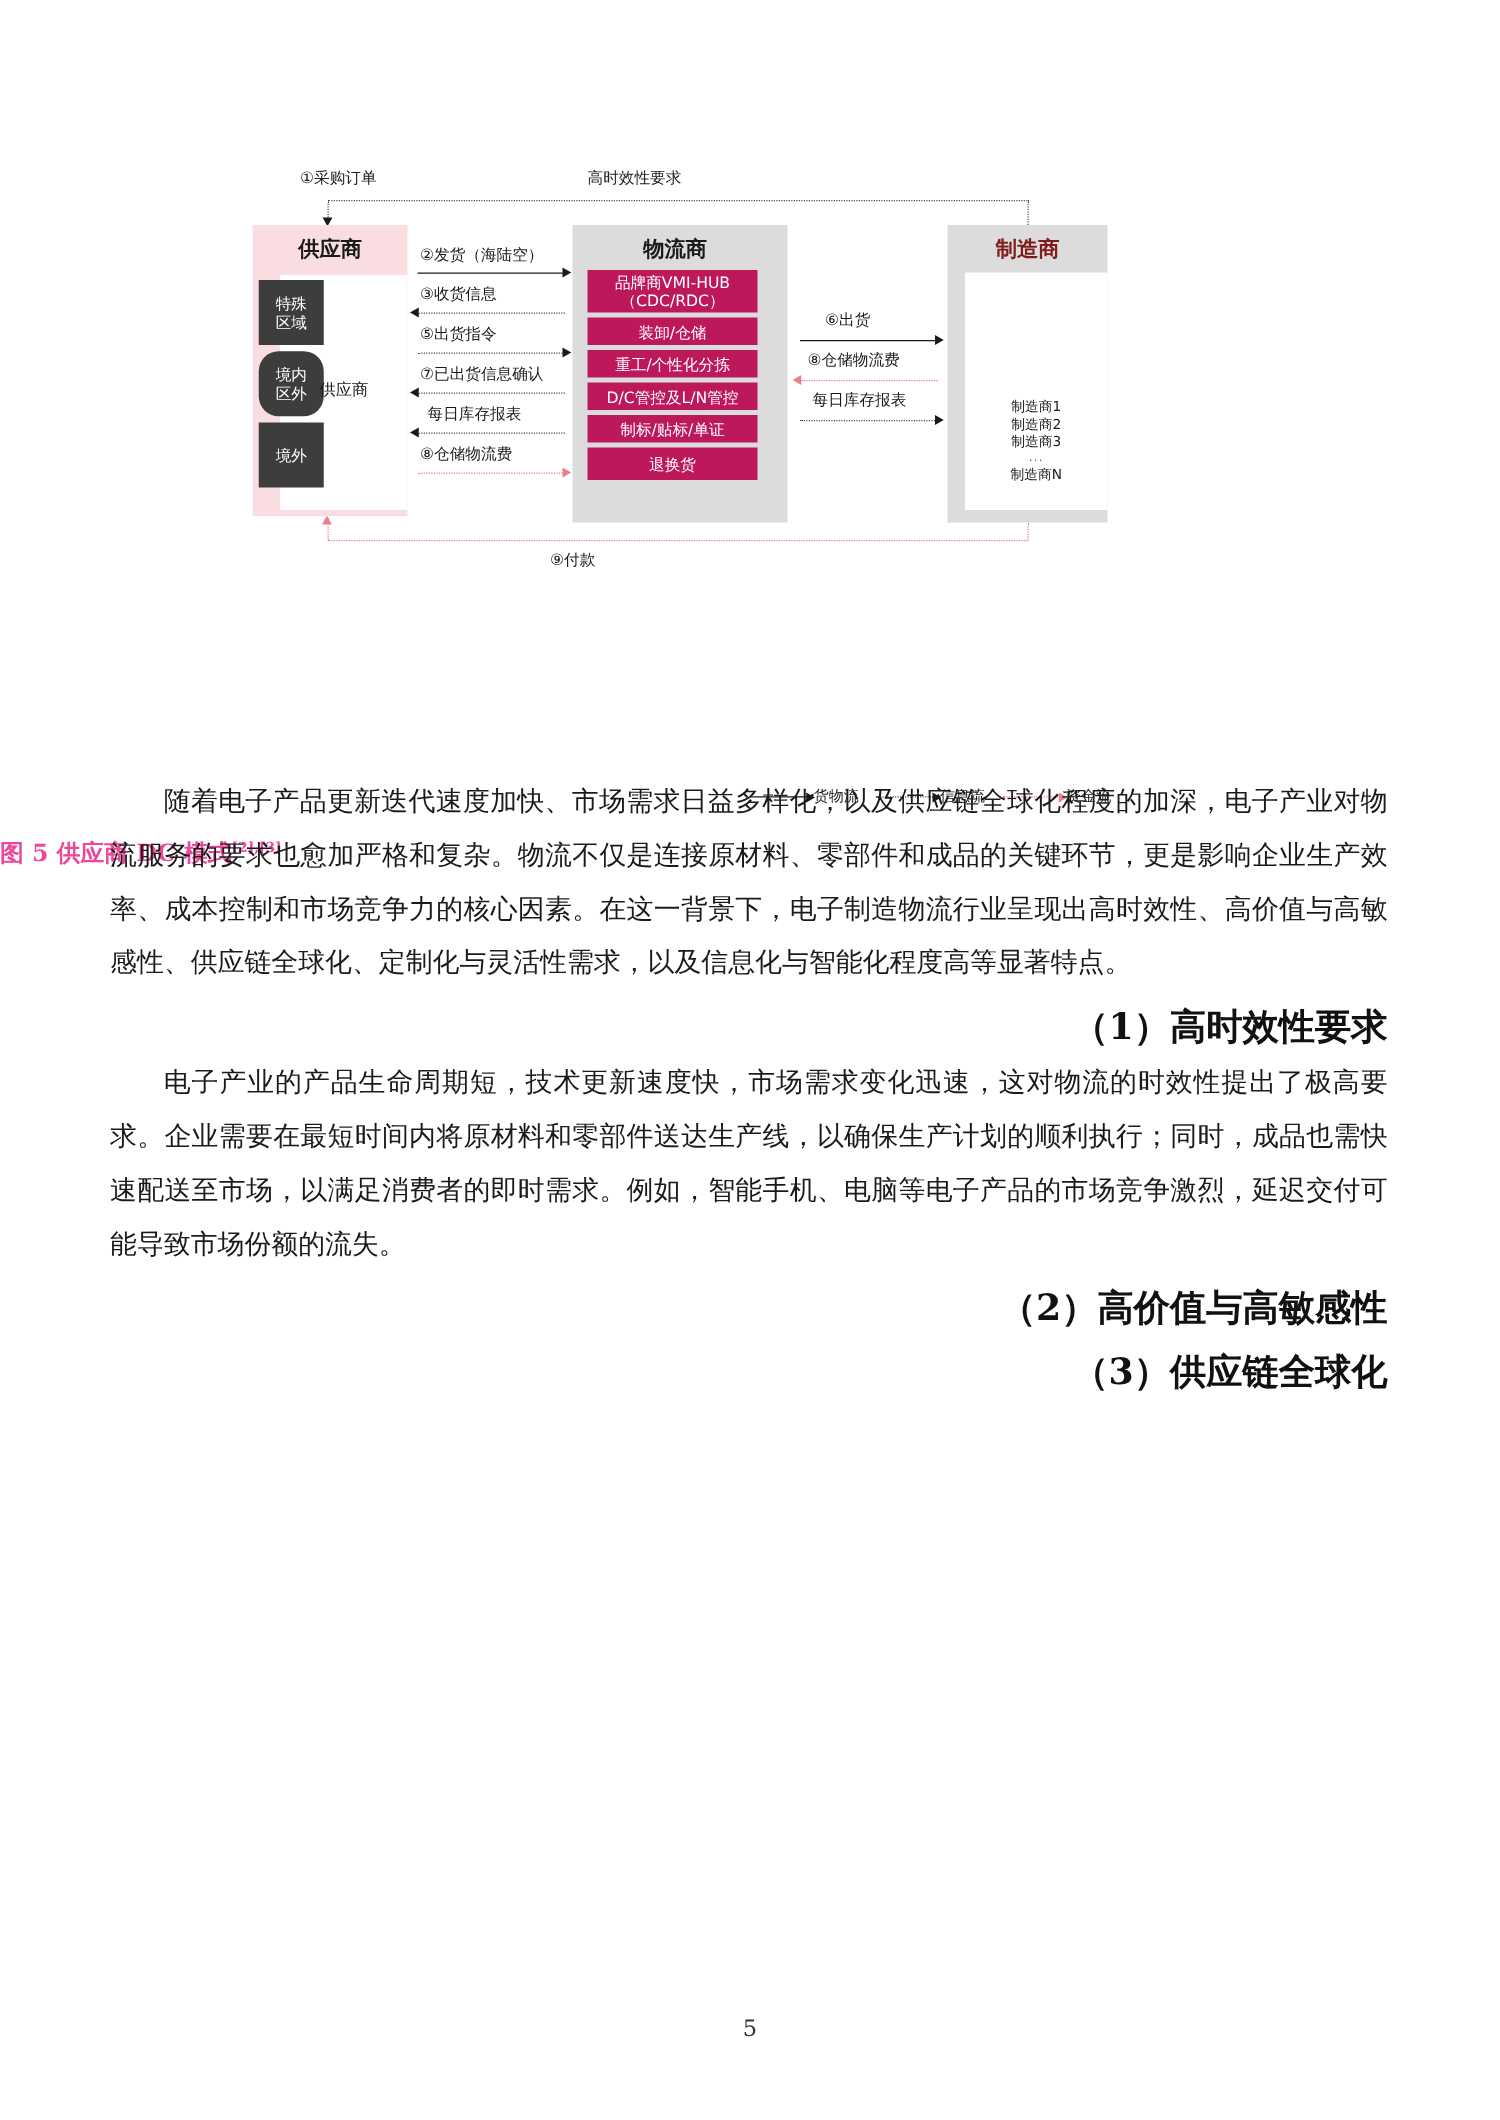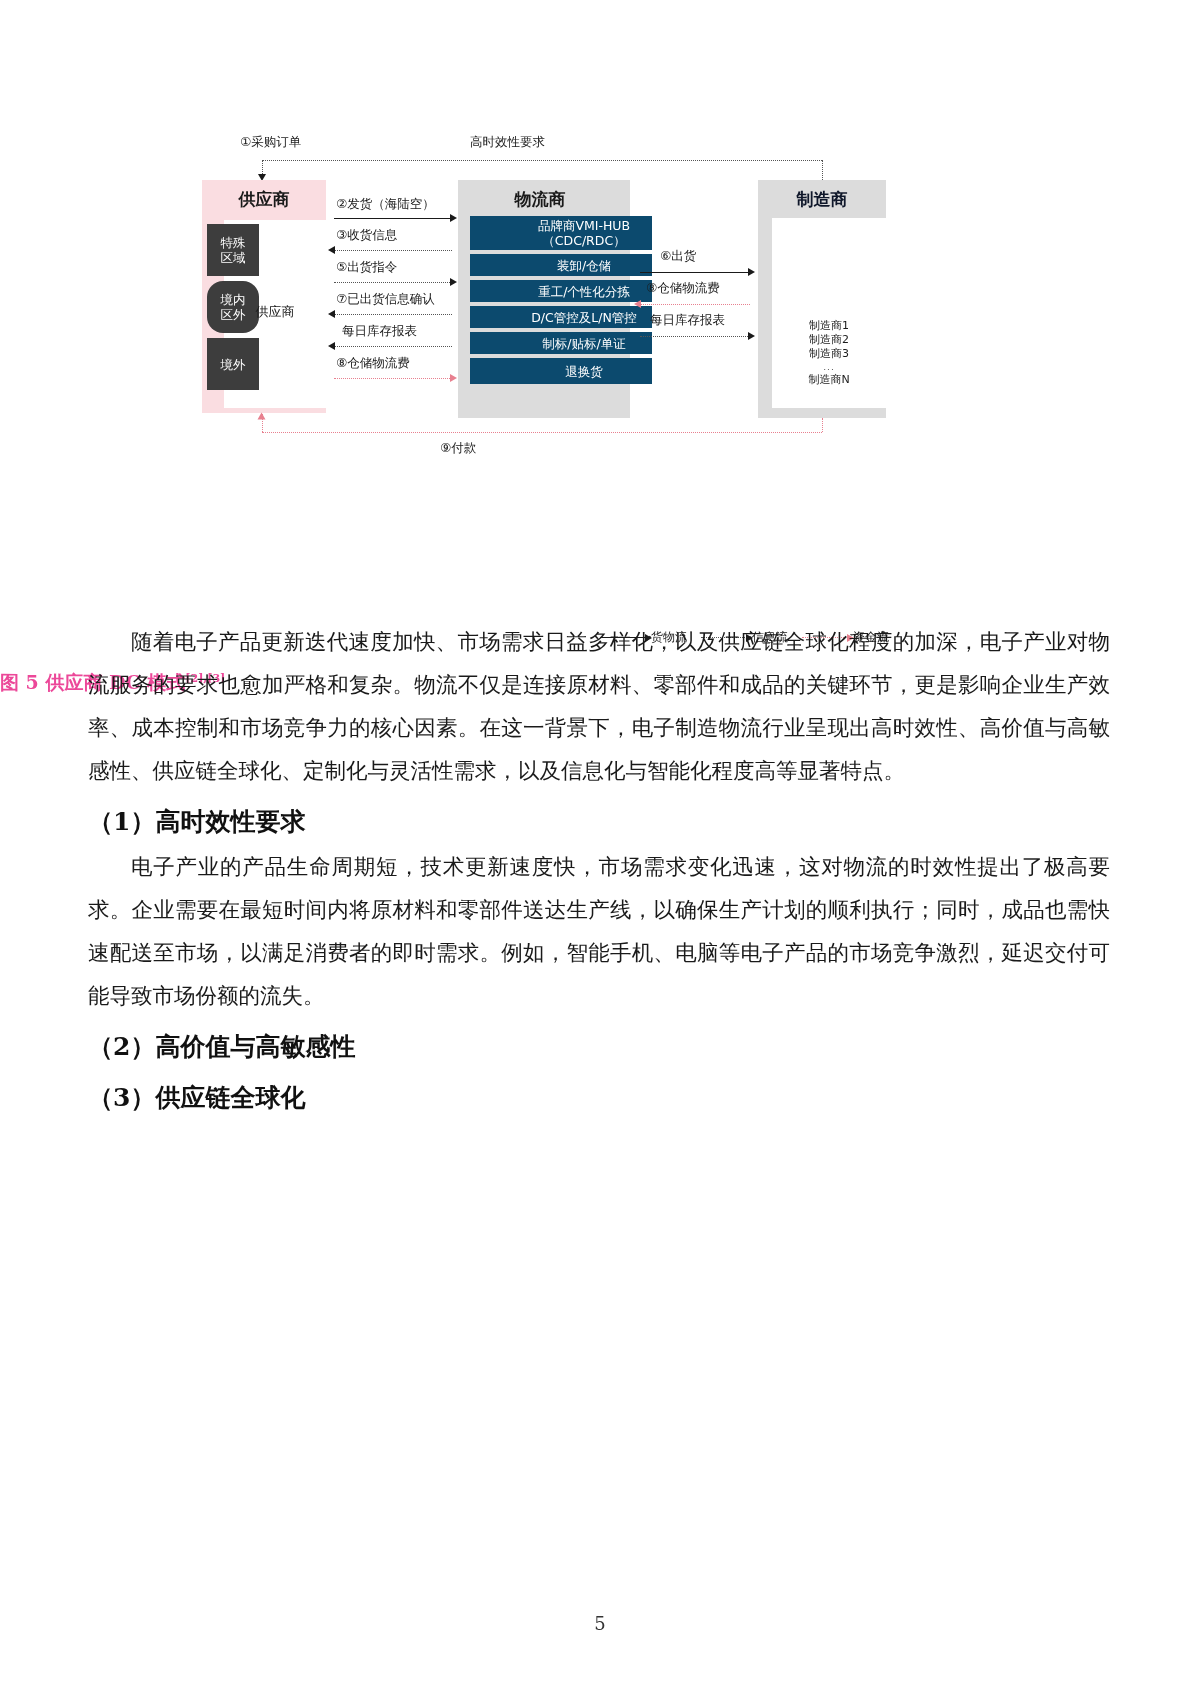--- a/index.html
+++ b/index.html
@@ -32,28 +32,28 @@
     font-family:"DejaVu Sans","Liberation Sans",sans-serif; font-size:13px; color:#1a1a1a; }
   .reg-chip { position:absolute; left:57px; width:52px; height:52px; background:#3d3d3d; color:#fff;
     font-family:"DejaVu Sans","Liberation Sans",sans-serif; font-size:12.5px; line-height:15px;
     display:flex; flex-direction:column; align-items:center; justify-content:center; text-align:center; }
   .reg-chip span { display:block; }
 
   
   .logi-box { position:absolute; left:308px; top:60px; width:172px; height:238px; background:#dcdcdc; }
   .logi-title { position:absolute; left:308px; top:68px; width:164px; text-align:center;
     font-family:"DejaVu Sans","Liberation Sans",sans-serif; font-weight:bold; font-size:17px; color:#1a1a1a; }
-  .logi-item { position:absolute; left:320px; width:136px; background:#0c4a6e; color:#ffffff;
+  .logi-item { position:absolute; left:320px; width:136px; background:#be185d; color:#ffffff;
     font-family:"DejaVu Sans","Liberation Sans",sans-serif; font-size:12.5px; line-height:15px;
-    display:flex; flex-direction:column; align-items:center; justify-content:center; text-align:center;padding-left:46px; }
+    display:flex; flex-direction:column; align-items:center; justify-content:center; text-align:center; }
 
   
   .manu-box { position:absolute; left:608px; top:60px; width:128px; height:238px; background:#dcdcdc; }
   .manu-title { position:absolute; left:608px; top:68px; width:128px; text-align:center;
-    font-family:"DejaVu Sans","Liberation Sans",sans-serif; font-weight:bold; font-size:17px; color:#0f172a; }
+    font-family:"DejaVu Sans","Liberation Sans",sans-serif; font-weight:bold; font-size:17px; color:#7f1d1d; }
   .manu-inner { position:absolute; left:622px; top:98px; width:114px; height:190px; background:#ffffff; }
   .manu-list { position:absolute; left:622px; top:155px; width:114px; text-align:center;
     font-family:"DejaVu Sans","Liberation Sans",sans-serif; font-size:11px; line-height:14px; color:#1a1a1a;margin-top:44px; }
   .manu-list .dots { letter-spacing:1px; font-size:9px; line-height:12px; color:#555; }
 
   
   .flowrow { position:absolute; font-family:"DejaVu Sans","Liberation Sans",sans-serif;
     font-size:12.5px; color:#1a1a1a; white-space:nowrap; }
 
   .line { position:absolute; height:0; }
@@ -88,22 +88,22 @@
   .fig-caption { position:absolute; left:0; top:550px; width:1200px; text-align:left;
     font-family:"DejaVu Serif","Liberation Serif",serif; font-weight:bold; font-size:19px; color:#ec4899; }
   .fig-caption .sup { font-size:11px; vertical-align:super; }
 
   
   .content { position:absolute; left:88px; top:620px; width:1022px; }
   h2.section-head { margin:0 0 10px 0; font-family:"DejaVu Serif","Liberation Serif",serif;
     font-weight:bold; font-size:26px; color:#1f24c4; letter-spacing:0.5px; line-height:44px; }
   p.body { margin:0 0 6px 0; font-size:21.5px; line-height:43px; text-align:justify;
     text-indent:2em; color:#1a1a1a; font-family:"DejaVu Serif","Liberation Serif",serif; }
-  h3.sub-head { margin:8px 0 2px 0; font-size:25px; line-height:43px; font-weight:bold;
-    color:#111; font-family:"DejaVu Serif","Liberation Serif",serif; }
+  h3.sub-head { margin:8px 0 2px 0; font-size:29px; line-height:43px; font-weight:bold;
+    color:#111; font-family:"DejaVu Serif","Liberation Serif",serif;text-align:right; }
 
   .page-number { position:absolute; left:0; bottom:62px; width:1200px; text-align:center;
     font-size:18px; color:#333; font-family:"DejaVu Serif","Liberation Serif",serif; }
 </style>
 </head>
 <body>
 
 <div class="page">
 
   <div class="figure-wrap">

